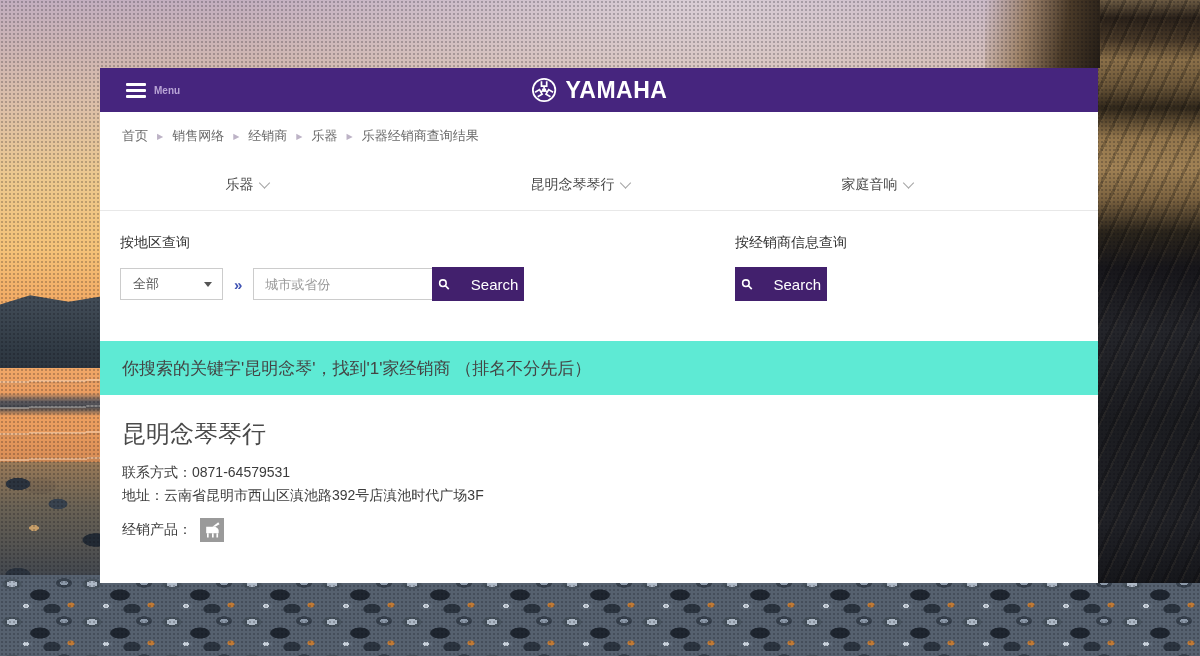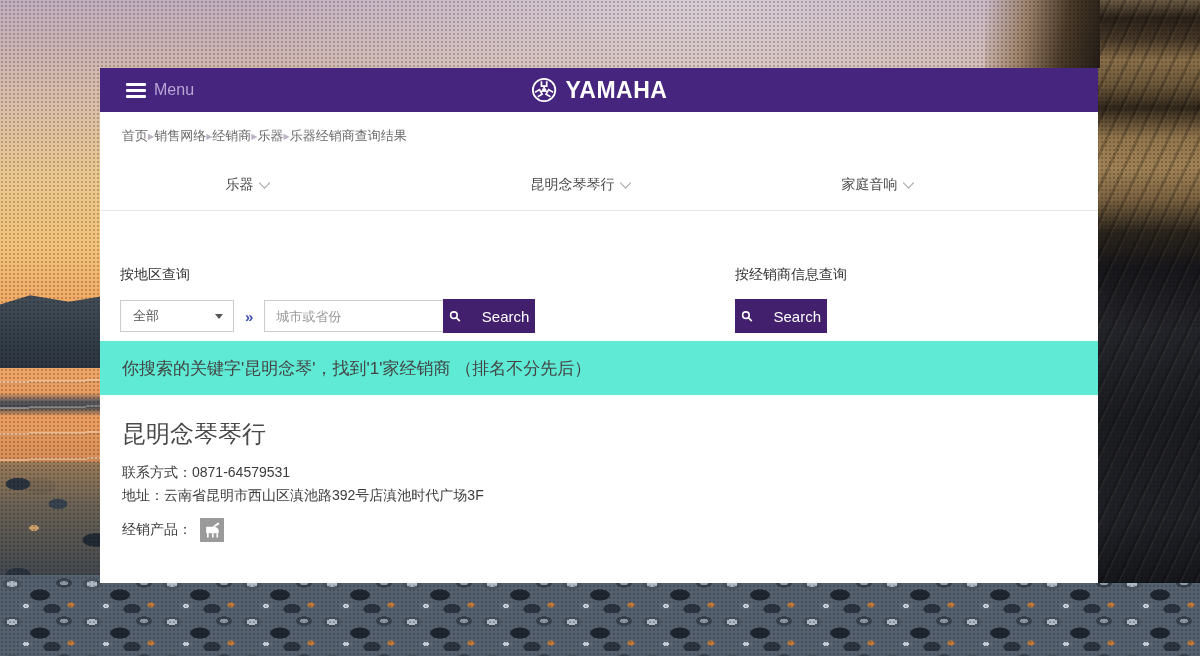--- a/index.html
+++ b/index.html
@@ -92,52 +92,52 @@
     background:#fff;
   }
   
   .hdr{
     position:relative;height:44px;background:#46257e;
     display:flex;align-items:center;
   }
   .menu{display:flex;align-items:center;gap:8px;margin-left:26px;cursor:pointer;}
   .burger{display:flex;flex-direction:column;gap:3px;}
   .burger i{display:block;width:20px;height:3px;background:#fff;border-radius:1px;}
-  .menu-label{color:#b9a5d6;font-size:16px;font-weight:normal;}
+  .menu-label{color:#b9a5d6;font-size:10px;font-weight:bold;}
   .brand{
     position:absolute;left:50%;top:50%;transform:translate(-50%,-50%);
     display:flex;align-items:center;gap:8px;color:#fff;
   }
   .brand-text{font-size:23px;font-weight:bold;letter-spacing:.5px;}
   
   .crumbs{
-    height:48px;display:flex;align-items:center;
+    height:48px;display:flex;align-items:center;gap:9px;
     padding:0 22px;font-size:13px;color:#6b6b6b;
   }
   .crumbs a{color:#6b6b6b;text-decoration:none;cursor:pointer;}
   .crumb-sep{font-size:8px;color:#bdb3c6;}
   
   .tabs{position:relative;height:50px;border-bottom:1px solid #e8e8e8;}
   .tab{
     position:absolute;top:0;height:50px;display:flex;align-items:center;
     transform:translateX(-50%);cursor:pointer;font-size:14px;color:#4a4a4a;
   }
   .tab-1{left:147px;} .tab-2{left:480px;} .tab-3{left:777px;}
   .chev{
     width:7px;height:7px;border-right:1.5px solid #a5a5a5;border-bottom:1.5px solid #a5a5a5;
     transform:rotate(45deg);margin-left:7px;margin-top:-4px;
   }
   
   .search{position:relative;height:130px;}
   .grp{position:absolute;top:23px;}
   .grp-left{left:20px;} .grp-right{left:635px;}
-  .grp-title{font-size:14px;color:#333;margin-top:32px;}
+  .grp-title{font-size:14px;color:#333;}
   .controls{display:flex;align-items:center;margin-top:15px;}
   .selectbox{
-    position:relative;width:114px;height:32px;border:1px solid #ccc;background:#fff;
+    position:relative;width:103px;height:32px;border:1px solid #ccc;background:#fff;
     font-size:13px;color:#555;display:flex;align-items:center;padding-left:12px;
     box-sizing:border-box;cursor:pointer;
   }
   .caret{
     position:absolute;right:10px;top:13px;width:0;height:0;
     border-left:4px solid transparent;border-right:4px solid transparent;border-top:5px solid #555;
   }
   .dbl-arrow{color:#4053b3;font-size:15px;font-weight:bold;margin:0 11px;}
   .txt{
     height:32px;border:1px solid #ccc;border-right:none;box-sizing:border-box;

